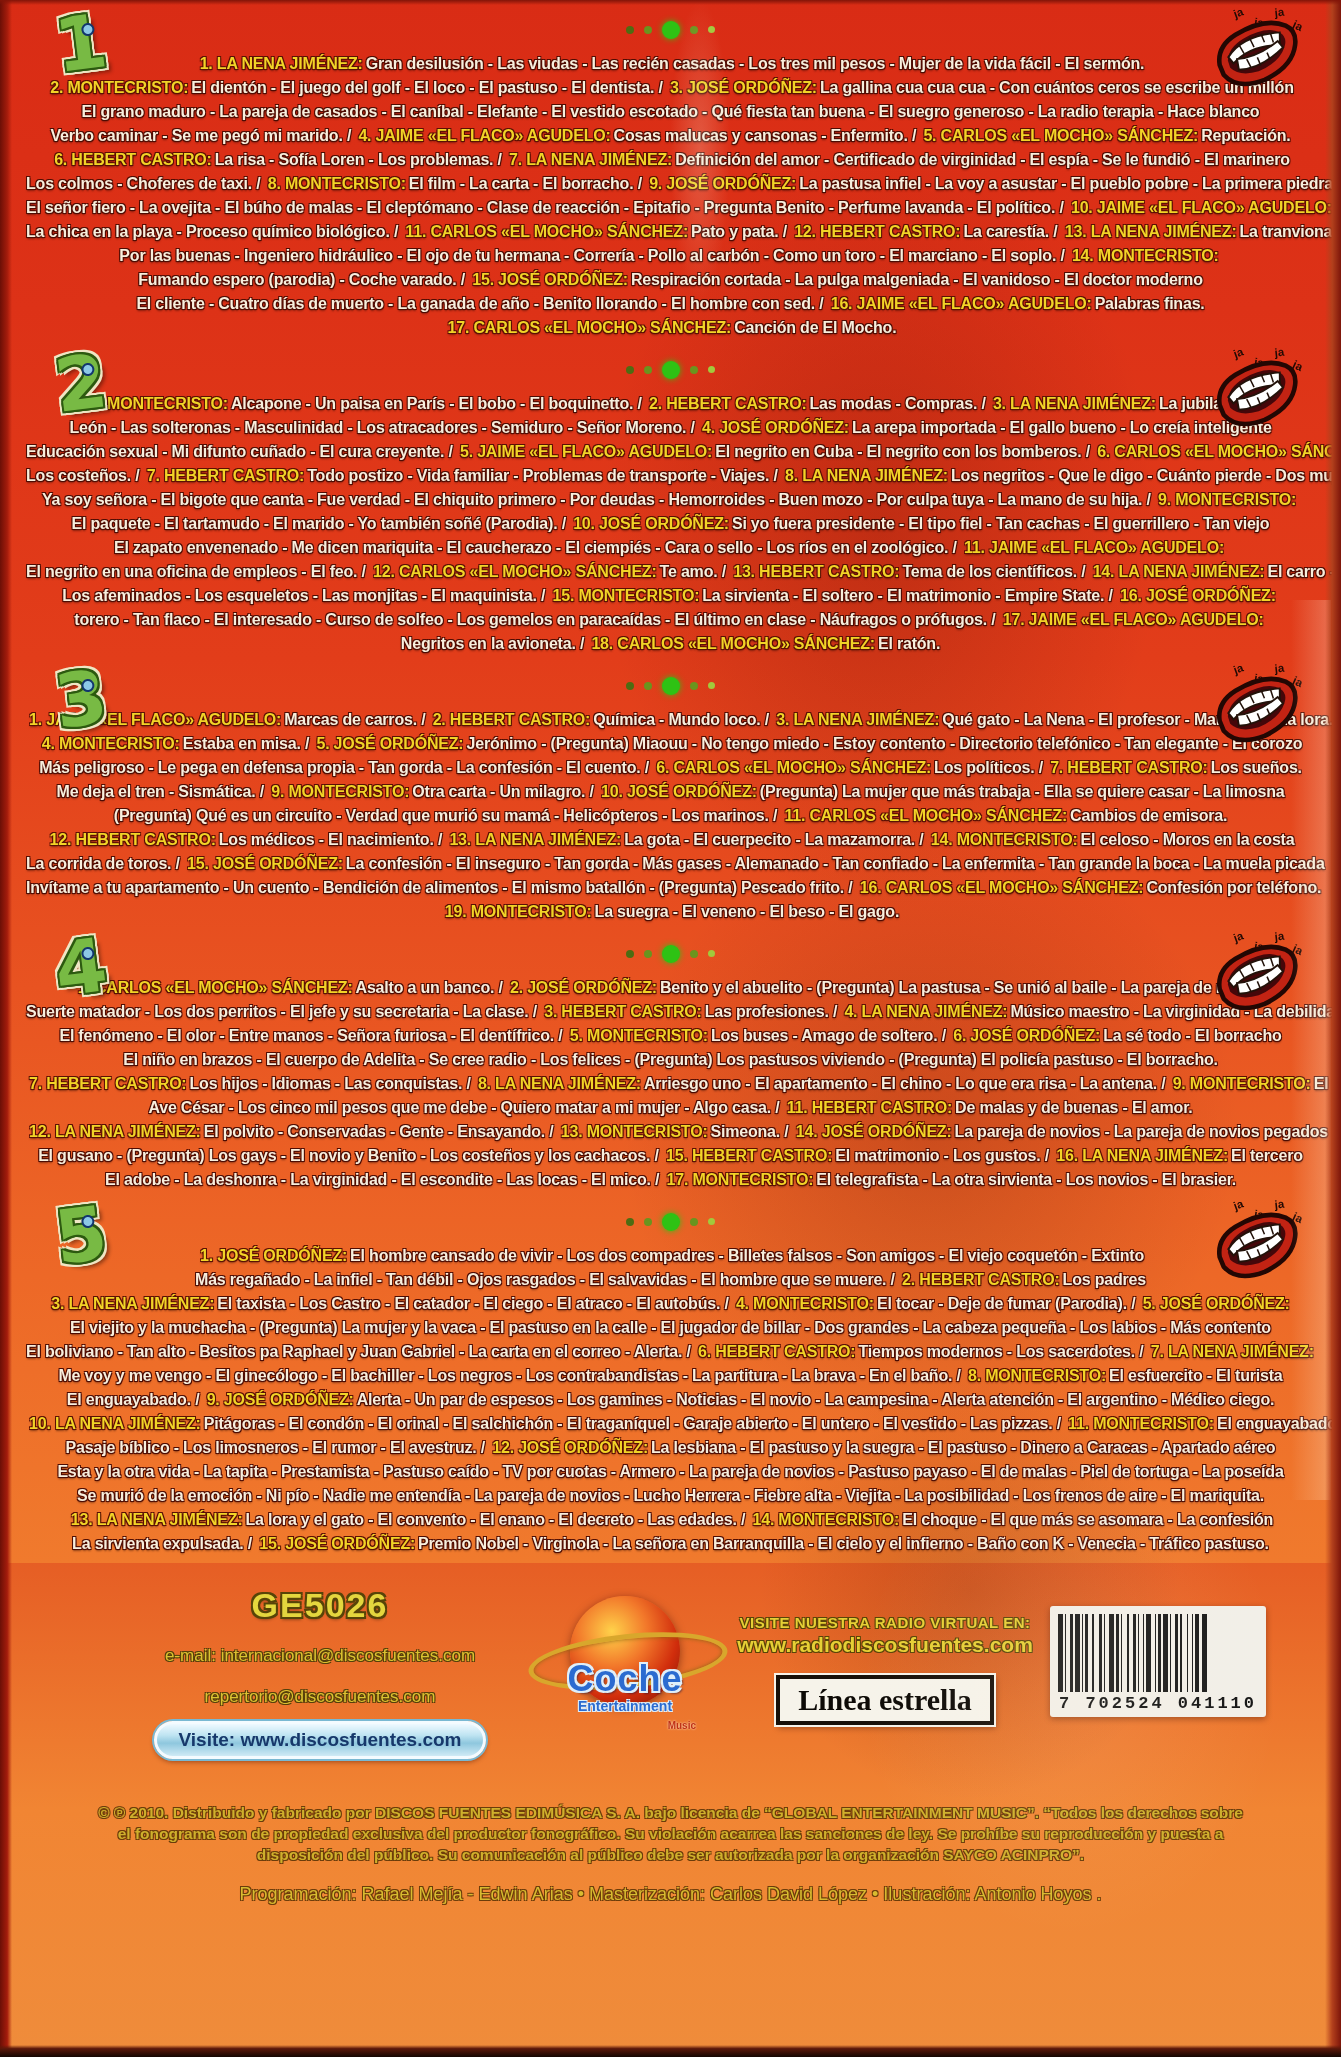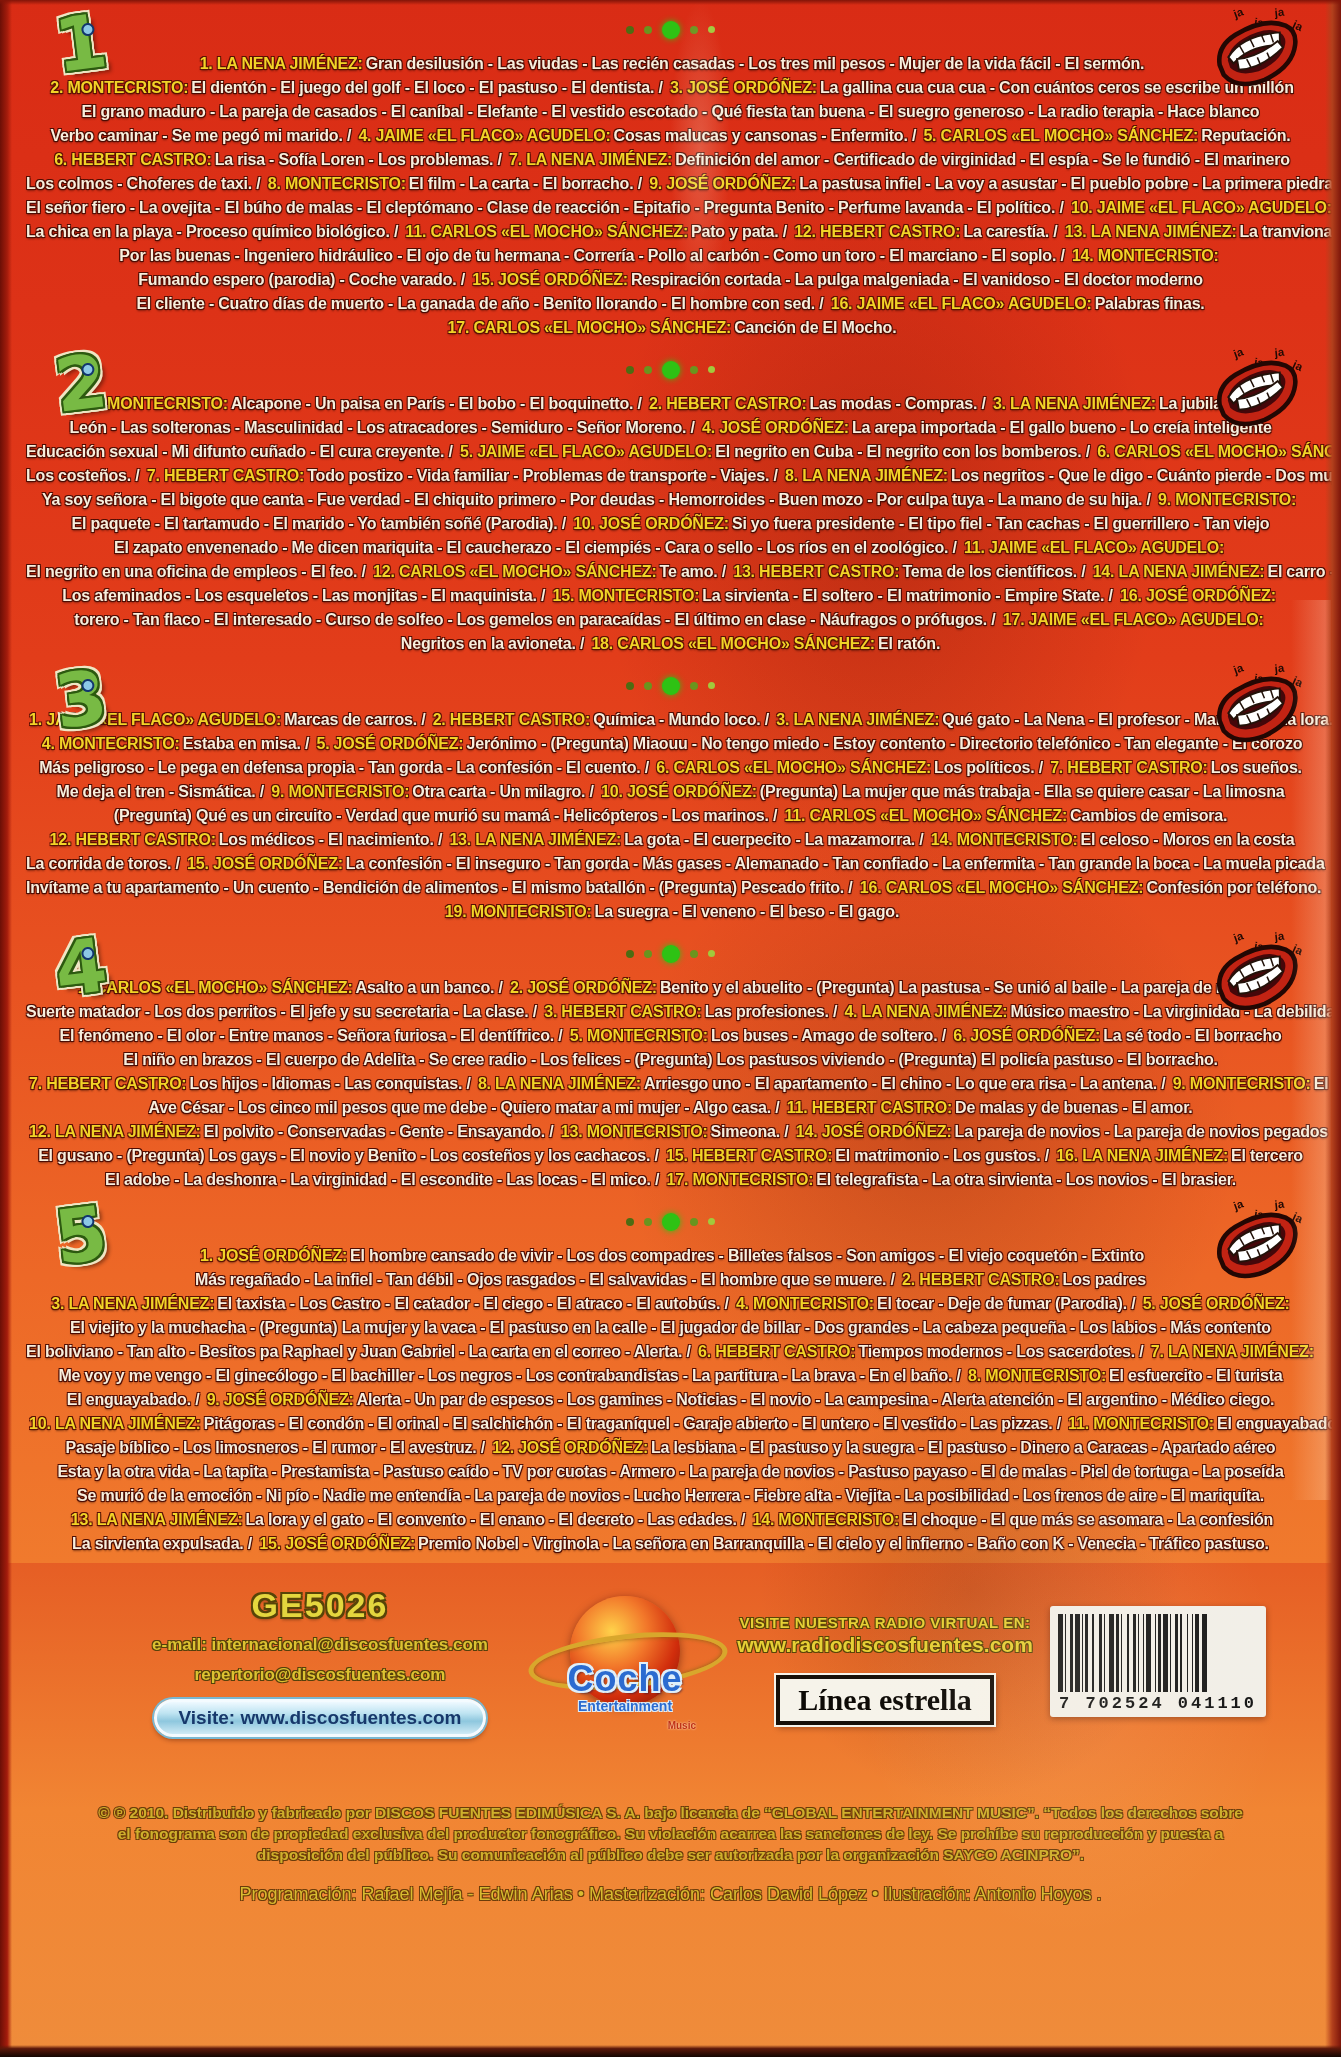--- a/index.html
+++ b/index.html
@@ -42,21 +42,21 @@
   .mouth text{font-family:"Liberation Sans",sans-serif;font-weight:bold;font-size:15px;fill:#230a04;}
   .sec-lines{position:relative;text-align:center;}
   .line{white-space:nowrap;font-weight:bold;font-size:16px;line-height:24px;letter-spacing:-0.2px;}
   .songs{color:#f8efdd;text-shadow:-1px -1px 0 #4d0c03,1px -1px 0 #4d0c03,-1px 1px 0 #4d0c03,1px 1px 0 #4d0c03,0 2px 2px rgba(30,4,0,.5);}
   .artist{color:#f2d427;text-shadow:-1px -1px 0 #5a1004,1px -1px 0 #5a1004,-1px 1px 0 #5a1004,1px 1px 0 #5a1004,0 2px 2px rgba(30,4,0,.5);padding:0 3px;}
 
   #footer{position:relative;z-index:10;display:flex;align-items:flex-start;justify-content:flex-start;margin:30px 60px 0 110px;height:190px;}
   .f-left{text-align:center;width:420px;}
   .catalog{font-size:34px;font-weight:bold;color:#e4d63e;letter-spacing:2px;
     text-shadow:-2px -2px 0 #574408,2px -2px 0 #574408,-2px 2px 0 #574408,2px 2px 0 #574408,0 3px 3px rgba(40,20,0,.4);}
-  .email{font-size:17px;font-weight:bold;color:#dcc231;margin-top:10px;
+  .email{font-size:17px;font-weight:normal;color:#dcc231;margin-top:21px;
     text-shadow:-1px -1px 0 #54400a,1px -1px 0 #54400a,-1px 1px 0 #54400a,1px 1px 0 #54400a;}
   .visit-pill{display:inline-block;margin-top:14px;padding:5px 22px;border-radius:22px;
     background:linear-gradient(180deg,#eef9ff 0%,#bfe4f2 35%,#8ec7de 60%,#cfeaf5 100%);
     border:3px solid #f4fbff;box-shadow:0 0 0 2px #79b8d2,0 3px 5px rgba(60,10,0,.45);
     font-size:19px;font-weight:bold;color:#17386b;}
   .f-logo{position:relative;width:190px;height:150px;margin-top:10px;}
   .globe{position:absolute;left:40px;top:0;width:110px;height:110px;border-radius:50%;
     background:radial-gradient(circle at 38% 32%,#ffd24a 0%,#f2772a 35%,#d12d0c 65%,#6e1204 100%);box-shadow:0 2px 8px rgba(60,10,0,.5);}
   .ring{position:absolute;left:-2px;top:38px;width:190px;height:44px;border:5px solid #d8a72c;border-radius:50%;transform:rotate(-6deg);box-shadow:inset 0 0 4px #8a6410;}
   .logo-word{position:absolute;left:0;right:0;top:62px;text-align:center;font-size:36px;font-weight:bold;color:#2b6bd0;letter-spacing:1px;

